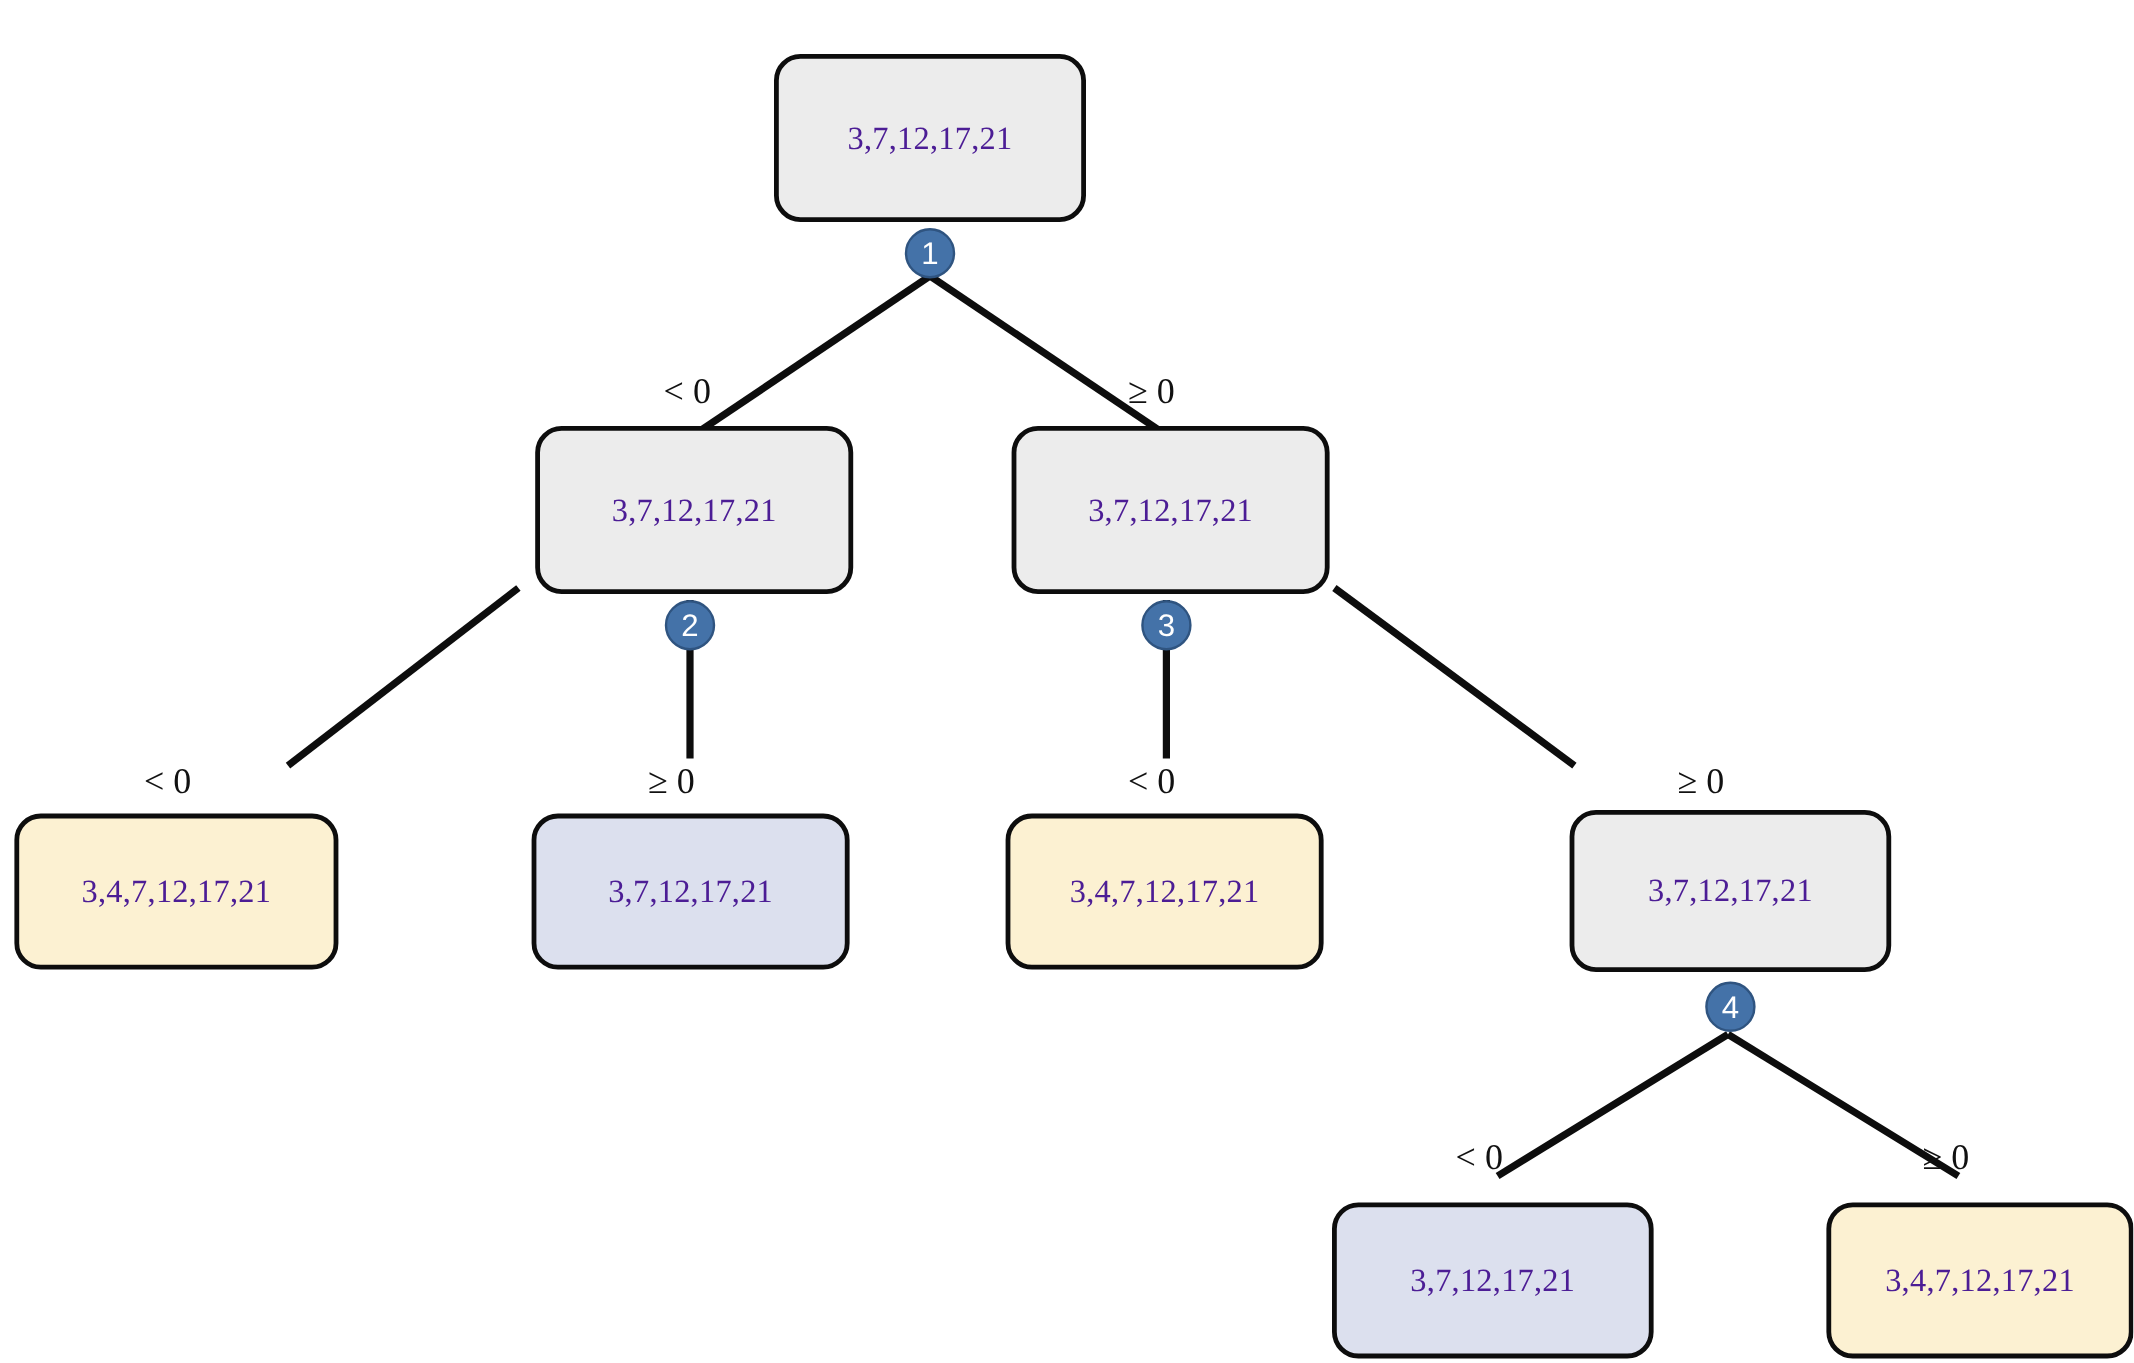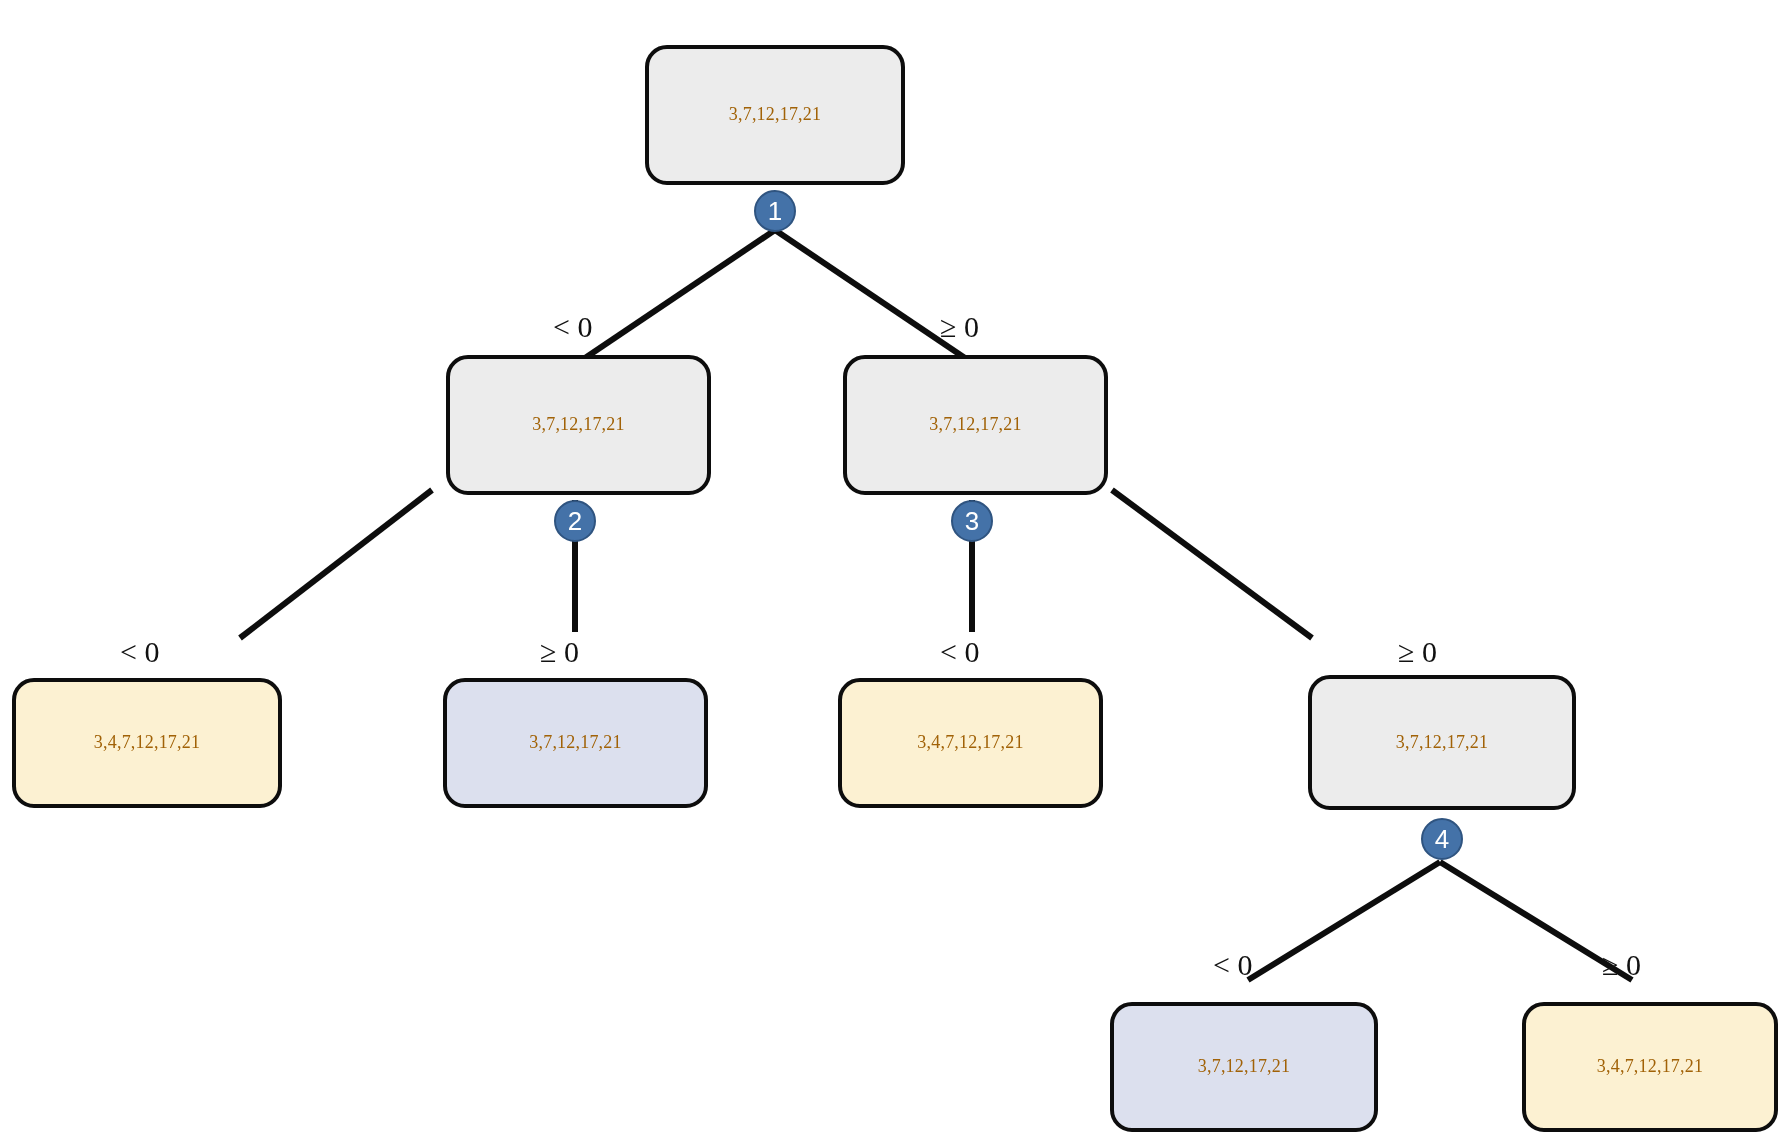--- a/index.html
+++ b/index.html
@@ -27,22 +27,22 @@
   }
   .node {
     position: absolute;
     box-sizing: border-box;
     border: 4px solid #0d0d0d;
     border-radius: 22px;
     display: flex;
     align-items: center;
     justify-content: center;
     text-align: center;
-    color: #a16207;
-    font-size: 18px;
+    color: #4c1d95;
+    font-size: 27px;
     letter-spacing: 0.2px;
     line-height: 1.2;
   }
   .node.gray   { background: #ececec; }
   .node.yellow { background: #fcf1d2; }
   .node.blue   { background: #dce0ee; }
 
   .node-label {
     display: block;
     white-space: nowrap;

